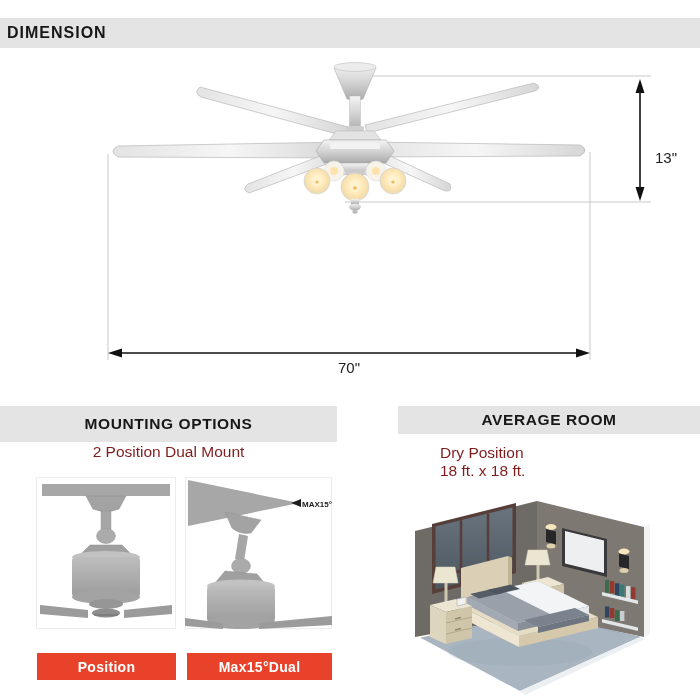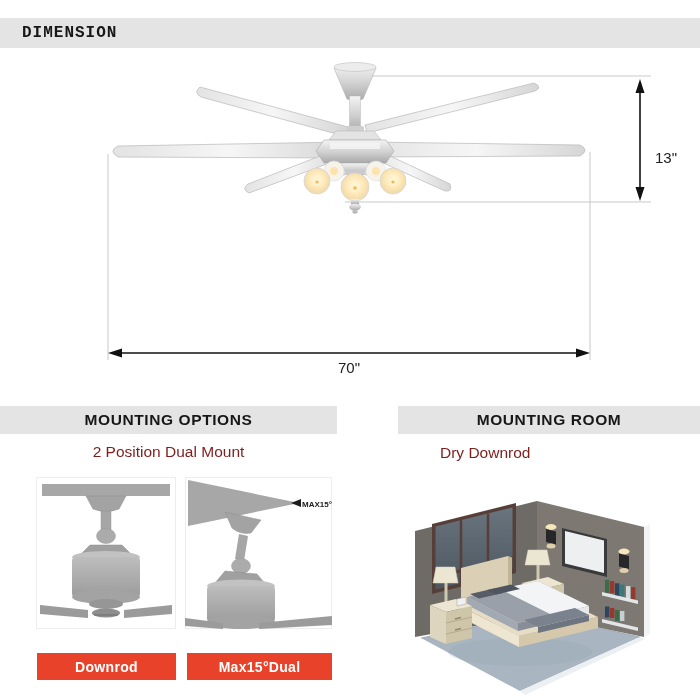--- a/index.html
+++ b/index.html
@@ -8,22 +8,22 @@
     font-family:"Liberation Sans", sans-serif;overflow:hidden;
   }
   .bar{
     position:absolute;background:#e4e4e4;height:30px;
     display:flex;align-items:center;
   }
   .bar .bar-title{
     font-weight:bold;color:#171717;font-size:16px;letter-spacing:1px;
   }
   #dim-bar{left:0;top:18px;width:700px;}
-  #dim-bar .bar-title{padding-left:22px;font-family:Liberation Mono, monospace;}
-  #mount-bar{left:0;top:406px;width:337px;height:28px;justify-content:center;}
+  #dim-bar .bar-title{padding-left:7px;}
+  #mount-bar{left:0;top:406px;width:337px;height:36px;justify-content:center;}
   #room-bar{left:398px;top:406px;width:302px;height:28px;justify-content:center;}
   #mount-bar .bar-title,#room-bar .bar-title{font-size:15.5px;letter-spacing:.6px;}
   .muted{color:#7f1d1d;}
   #mount-subtitle{
     position:absolute;left:0;top:443px;width:337px;text-align:center;
     font-size:15.5px;
   }
   #room-text{
     position:absolute;left:440px;top:444px;width:220px;
     font-size:15.5px;line-height:17.5px;
@@ -185,28 +185,29 @@
   <polygon points="40,94 72,97 82,109 30,106" fill="#a0a0a0" stroke="#8f8f8f" stroke-width=".5"></polygon>
   <ellipse cx="56" cy="109" rx="34" ry="6.5" fill="#c2c2c2"></ellipse>
   <rect x="22" y="109" width="68" height="36" rx="4" fill="url(#mg2)"></rect>
   <ellipse cx="56" cy="145" rx="34" ry="7" fill="#a3a3a3"></ellipse>
   <g fill="#9b9b9b">
     <polygon points="0,141 38,146 38,152 0,149"></polygon>
     <polygon points="74,146 147,139 147,148 74,152"></polygon>
   </g>
 </svg>
 
-<div class="red-btn" id="btn-downrod">Downrod</div>
+<div class="red-btn" id="btn-downrod">Position</div>
 <div class="red-btn" id="btn-angle">Max15°Dual</div>
 
 <div class="bar" id="room-bar">
-  <span class="bar-title">MOUNTING ROOM</span>
+  <span class="bar-title">AVERAGE ROOM</span>
 </div>
 <div id="room-text" class="muted">
-  <div>Dry Downrod</div>
+  <div>Dry Position</div>
+  <div>18 ft. x 18 ft.</div>
 </div>
 
 <svg id="bedroom-svg" width="300" height="220" viewBox="0 0 300 220">
   <defs>
     <linearGradient id="wg" x1="0" y1="0" x2="0" y2="1">
       <stop offset="0" stop-color="#6a747e"></stop>
         <stop offset="1" stop-color="#4c565f"></stop>
     </linearGradient>
   </defs>
 

